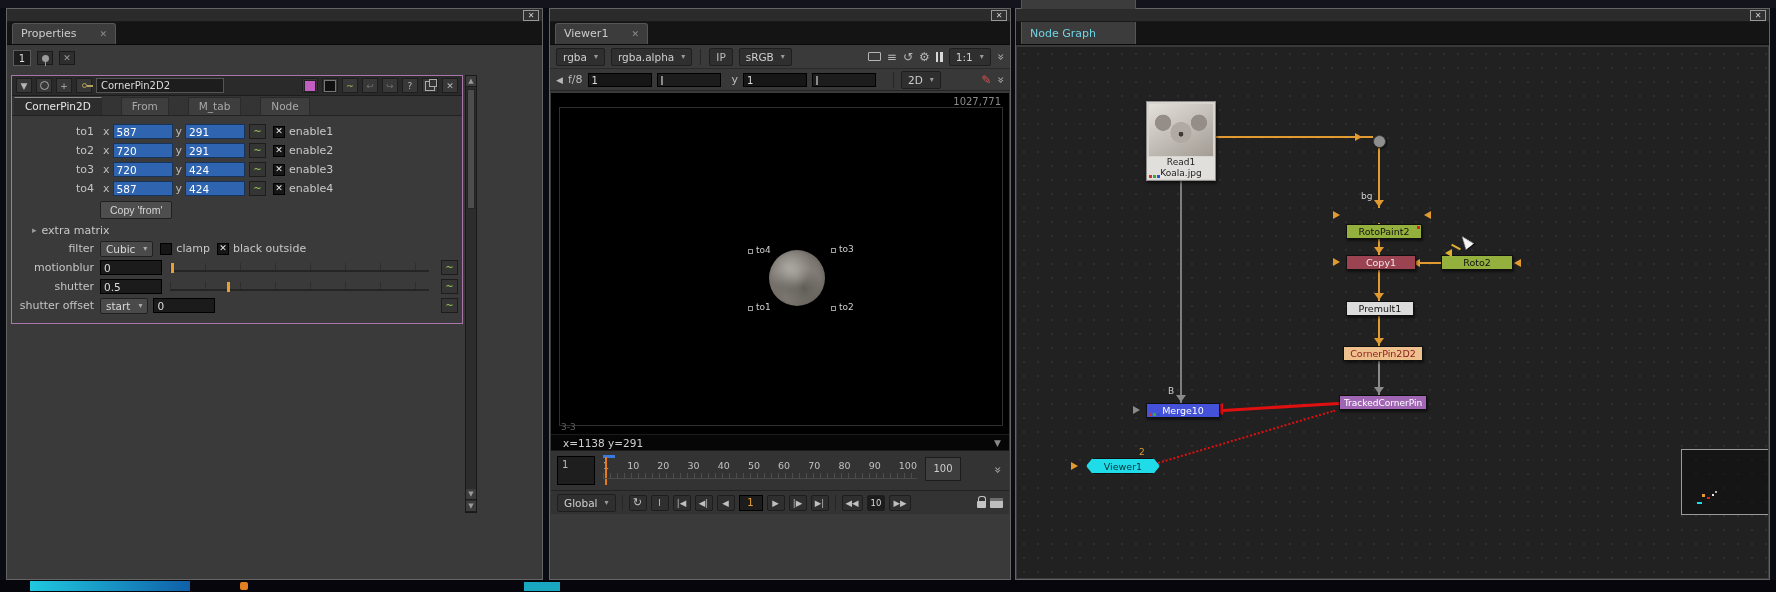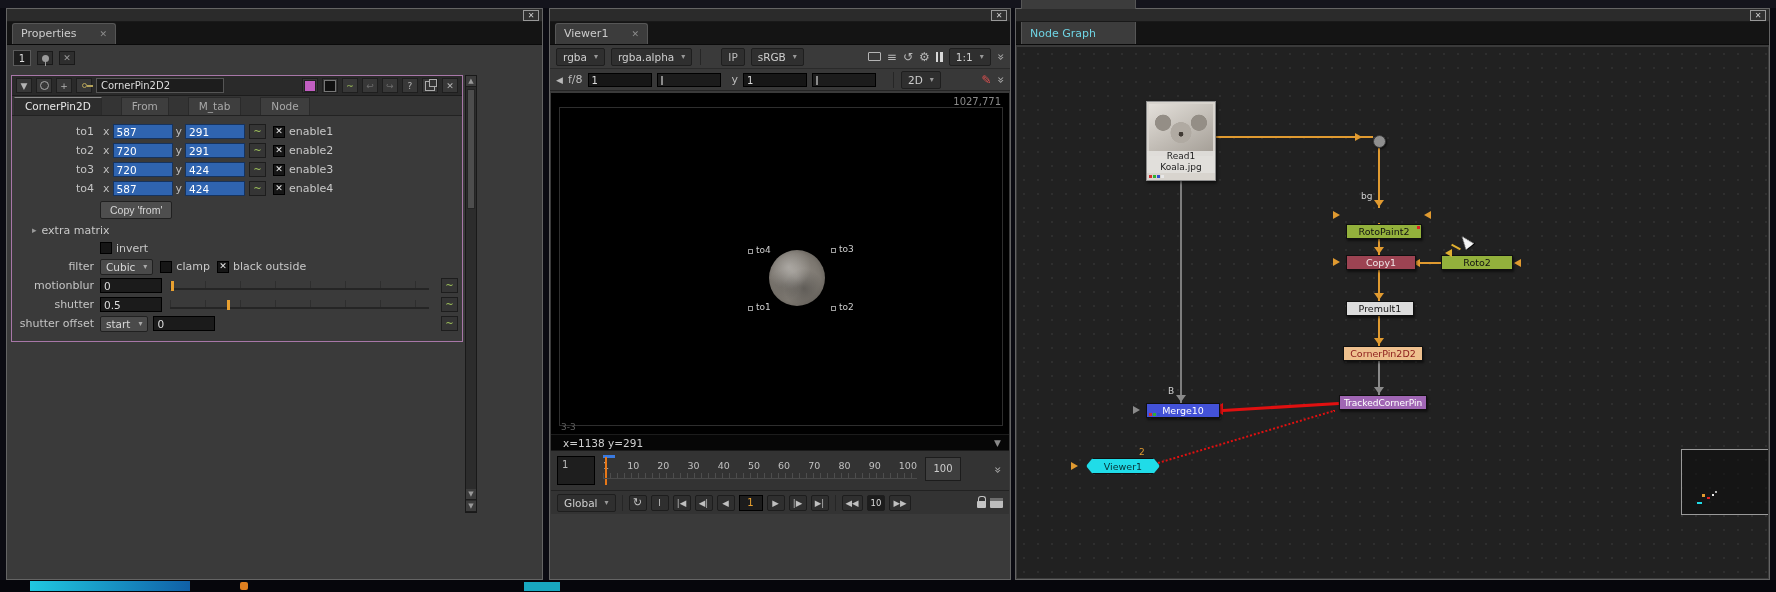--- a/index.html
+++ b/index.html
@@ -39,21 +39,21 @@
 .pdrop .dd{color:#aaa;font-size:8px;}
 .ptrack{flex:1;height:9px;margin:0 8px 0 8px;position:relative;background:repeating-linear-gradient(90deg,#2e2e2e 0 1px,transparent 1px 35px);border-bottom:2px solid #252525;}
 .phandle{position:absolute;top:0;width:3px;height:10px;background:#e8a030;}
 .vscroll{position:absolute;left:458px;top:66px;width:12px;height:438px;background:#2c2c2c;border:1px solid #191919;}
 .vs-btn{width:10px;height:11px;color:#999;font-size:7px;text-align:center;line-height:11px;background:#3c3c3c;border-bottom:1px solid #1c1c1c;}
 .vs-thumb{width:8px;height:120px;margin:2px auto;background:#4d4d4d;border:1px solid #242424;}
 
 .vtoolbar{height:24px;display:flex;align-items:center;gap:6px;padding:0 6px;background:#3a3a3a;border-bottom:1px solid #2a2a2a;}
 .vdrop{background:#2f2f2f;border:1px solid #1e1e1e;border-radius:2px;color:#cfcfcf;padding:2px 6px;font-size:10.5px;display:inline-flex;gap:7px;align-items:center;}
 .vdrop .dd{color:#999;font-size:8px;}
-.vbtn{background:#2f2f2f;border:1px solid #1e1e1e;border-radius:2px;color:#bdbdbd;padding:2px 6px;font-size:10.5px;margin-left:12px;}
+.vbtn{background:#2f2f2f;border:1px solid #1e1e1e;border-radius:2px;color:#bdbdbd;padding:2px 6px;font-size:10.5px;}
 .vsep{width:1px;height:16px;background:#262626;margin:0 2px;}
 .ic{color:#b8b8b8;font-size:12px;}
 .mon{width:13px;height:9px;border:1.5px solid #b5b5b5;border-radius:1px;}
 .pse{display:inline-flex;gap:2px;}
 .pse i{display:block;width:2.5px;height:10px;background:#d8d8d8;}
 .chevd{color:#a8a8a8;display:inline-block;transform:rotate(90deg);font-size:12px;}
 .vrow2{height:22px;display:flex;align-items:center;gap:5px;padding:0 6px;background:#383838;border-bottom:1px solid #242424;}
 .vnum{width:64px;height:14px;background:#161616;border:1px solid #000;color:#ddd;font-size:10px;padding:0 3px;line-height:13px;}
 .vslide{width:64px;height:14px;background:#1c1c1c;border:1px solid #000;position:relative;}
 .vslide i{position:absolute;left:3px;top:2px;width:2px;height:9px;background:#8a8a8a;}
@@ -98,21 +98,21 @@
 .arr.l.redbig{border-top:6px solid transparent;border-bottom:6px solid transparent;border-right:10px solid #e01010;}
 .wlabel{position:absolute;color:#cfcfcf;font-size:9px;}
 .chip{position:absolute;width:3px;height:3px;}
 .read-node{position:absolute;left:129px;top:54px;width:70px;height:80px;background:#d8d4ce;border:1px solid #8d8d8d;box-shadow:1px 2px 3px rgba(0,0,0,.6);}
 .koala{position:absolute;left:2px;top:2px;right:2px;height:52px;
  background:radial-gradient(circle at 50% 58%,#403a34 0 5%,transparent 6%),
  radial-gradient(circle at 50% 55%,#b0aaa2 0 24%,transparent 25%),
  radial-gradient(circle at 22% 36%,#948e86 0 13%,transparent 14%),
  radial-gradient(circle at 78% 36%,#948e86 0 13%,transparent 14%),
  linear-gradient(150deg,#e4e0da,#a29c94);}
-.read-label{position:absolute;left:0;right:0;bottom:7px;text-align:center;color:#222;font-size:9px;line-height:11px;background:rgba(226,224,220,.92);}
+.read-label{position:absolute;left:0;right:0;bottom:1px;text-align:center;color:#222;font-size:9px;line-height:11px;background:rgba(226,224,220,.92);}
 .dotnode{position:absolute;left:356px;top:88px;width:13px;height:13px;border-radius:50%;background:#8f8f8f;border:1px solid #3a3a3a;box-shadow:1px 1px 2px rgba(0,0,0,.6);}
 .dotline{position:absolute;border-top:2px dotted #e01010;transform-origin:0 0;}
 .redline{position:absolute;height:3px;background:#e01010;transform-origin:0 50%;}
 .minimap{position:absolute;left:664px;top:402px;width:90px;height:66px;background:rgba(12,12,12,.55);border:1px solid #9a9a9a;}
 .mm{position:absolute;}
 .cursor{position:absolute;left:444px;top:188px;width:0;height:0;border-left:5px solid transparent;border-right:5px solid transparent;border-bottom:13px solid #f5f5f5;transform:rotate(-38deg);filter:drop-shadow(1px 1px 0 #000);}
 .bent{position:absolute;left:434px;top:199px;width:10px;height:2px;background:#e0b030;transform:rotate(28deg);}
 .float-ic{width:10px;height:10px;border:1px solid #aaa;position:relative;background:#333;}
 .float-ic:before{content:"";position:absolute;right:-3px;top:-3px;width:6px;height:6px;border:1px solid #aaa;background:#333;}
 .keyic{width:5px;height:5px;border:1.5px solid #b5a35a;border-radius:50%;position:relative;}
@@ -231,25 +231,20 @@
       <div class="prow" style="height:23px;">
         <span class="plabel"></span>
         <button class="pbtn">Copy 'from'</button>
       </div>
 
       <div class="prow" style="height:18px;">
         <span style="margin-left:20px;color:#9a9a9a;font-size:9px;">▸</span>
         <span style="margin-left:5px;">extra matrix</span>
       </div>
 
-      <div class="prow" style="height:18px;">
-        <span class="plabel"></span>
-        <span class="cb" style="margin-left:0;"></span>
-        <span>invert</span>
-      </div>
 
       <div class="prow">
         <span class="plabel">filter</span>
         <span class="pdrop">
           <span>Cubic</span>
           <span class="dd">▾</span>
         </span>
         <span class="cb"></span>
         <span>clamp</span>
         <span class="cb">

